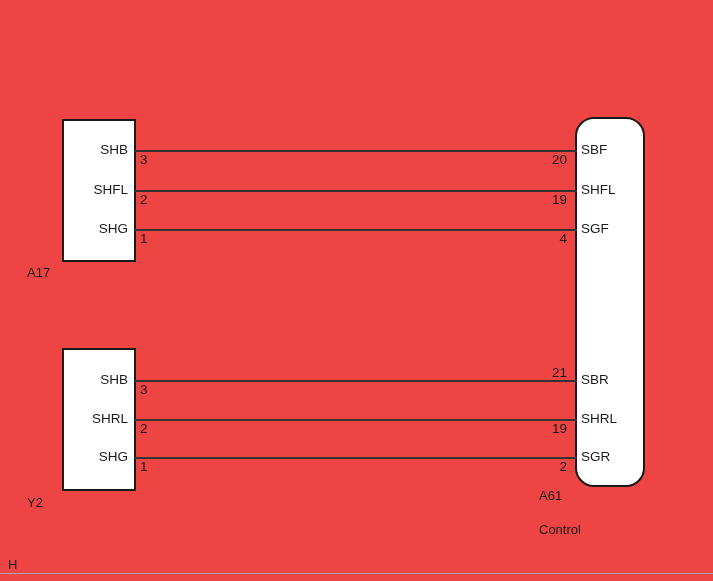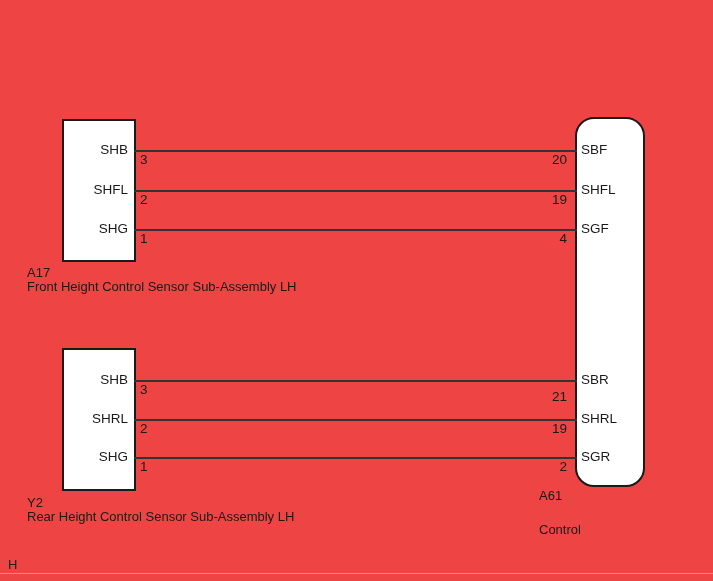--- a/index.html
+++ b/index.html
@@ -74,32 +74,30 @@
   <div class="txt pin-num-r" style="top:232px">4</div>
   <div class="txt pin-label-r" style="top:222px">SGF</div>
 
   <div class="txt pin-label-l" style="top:373px">SHB</div>
   <div class="txt pin-num-l" style="top:383px">3</div>
   <div class="txt pin-label-l" style="top:412px">SHRL</div>
   <div class="txt pin-num-l" style="top:422px">2</div>
   <div class="txt pin-label-l" style="top:450px">SHG</div>
   <div class="txt pin-num-l" style="top:460px">1</div>
 
-  <div class="txt pin-num-r" style="top:390px">21</div>
+  <div class="txt pin-num-r" style="top:366px">21</div>
   <div class="txt pin-label-r" style="top:373px">SBR</div>
   <div class="txt pin-num-r" style="top:422px">19</div>
   <div class="txt pin-label-r" style="top:412px">SHRL</div>
   <div class="txt pin-num-r" style="top:460px">2</div>
   <div class="txt pin-label-r" style="top:450px">SGR</div>
 
   <div class="txt conn-label" style="left:27px; top:266px">A17</div>
-  <div class="txt conn-label" style="left:27px; top:280px">Front Height Control Sensor Sub-Assembly LH</div>
 
   <div class="txt conn-label" style="left:27px; top:496px">Y2</div>
-  <div class="txt conn-label" style="left:27px; top:510px">Rear Height Control Sensor Sub-Assembly LH</div>
 
   <div class="txt conn-label" style="left:539px; top:489px">A61</div>
   <div class="txt conn-label" style="left:539px; top:523px">Control</div>
 
   <div class="txt" id="footer-marker">H</div>
   <div id="footer-divider"></div>
 
 </div>
 
 </body></html>

